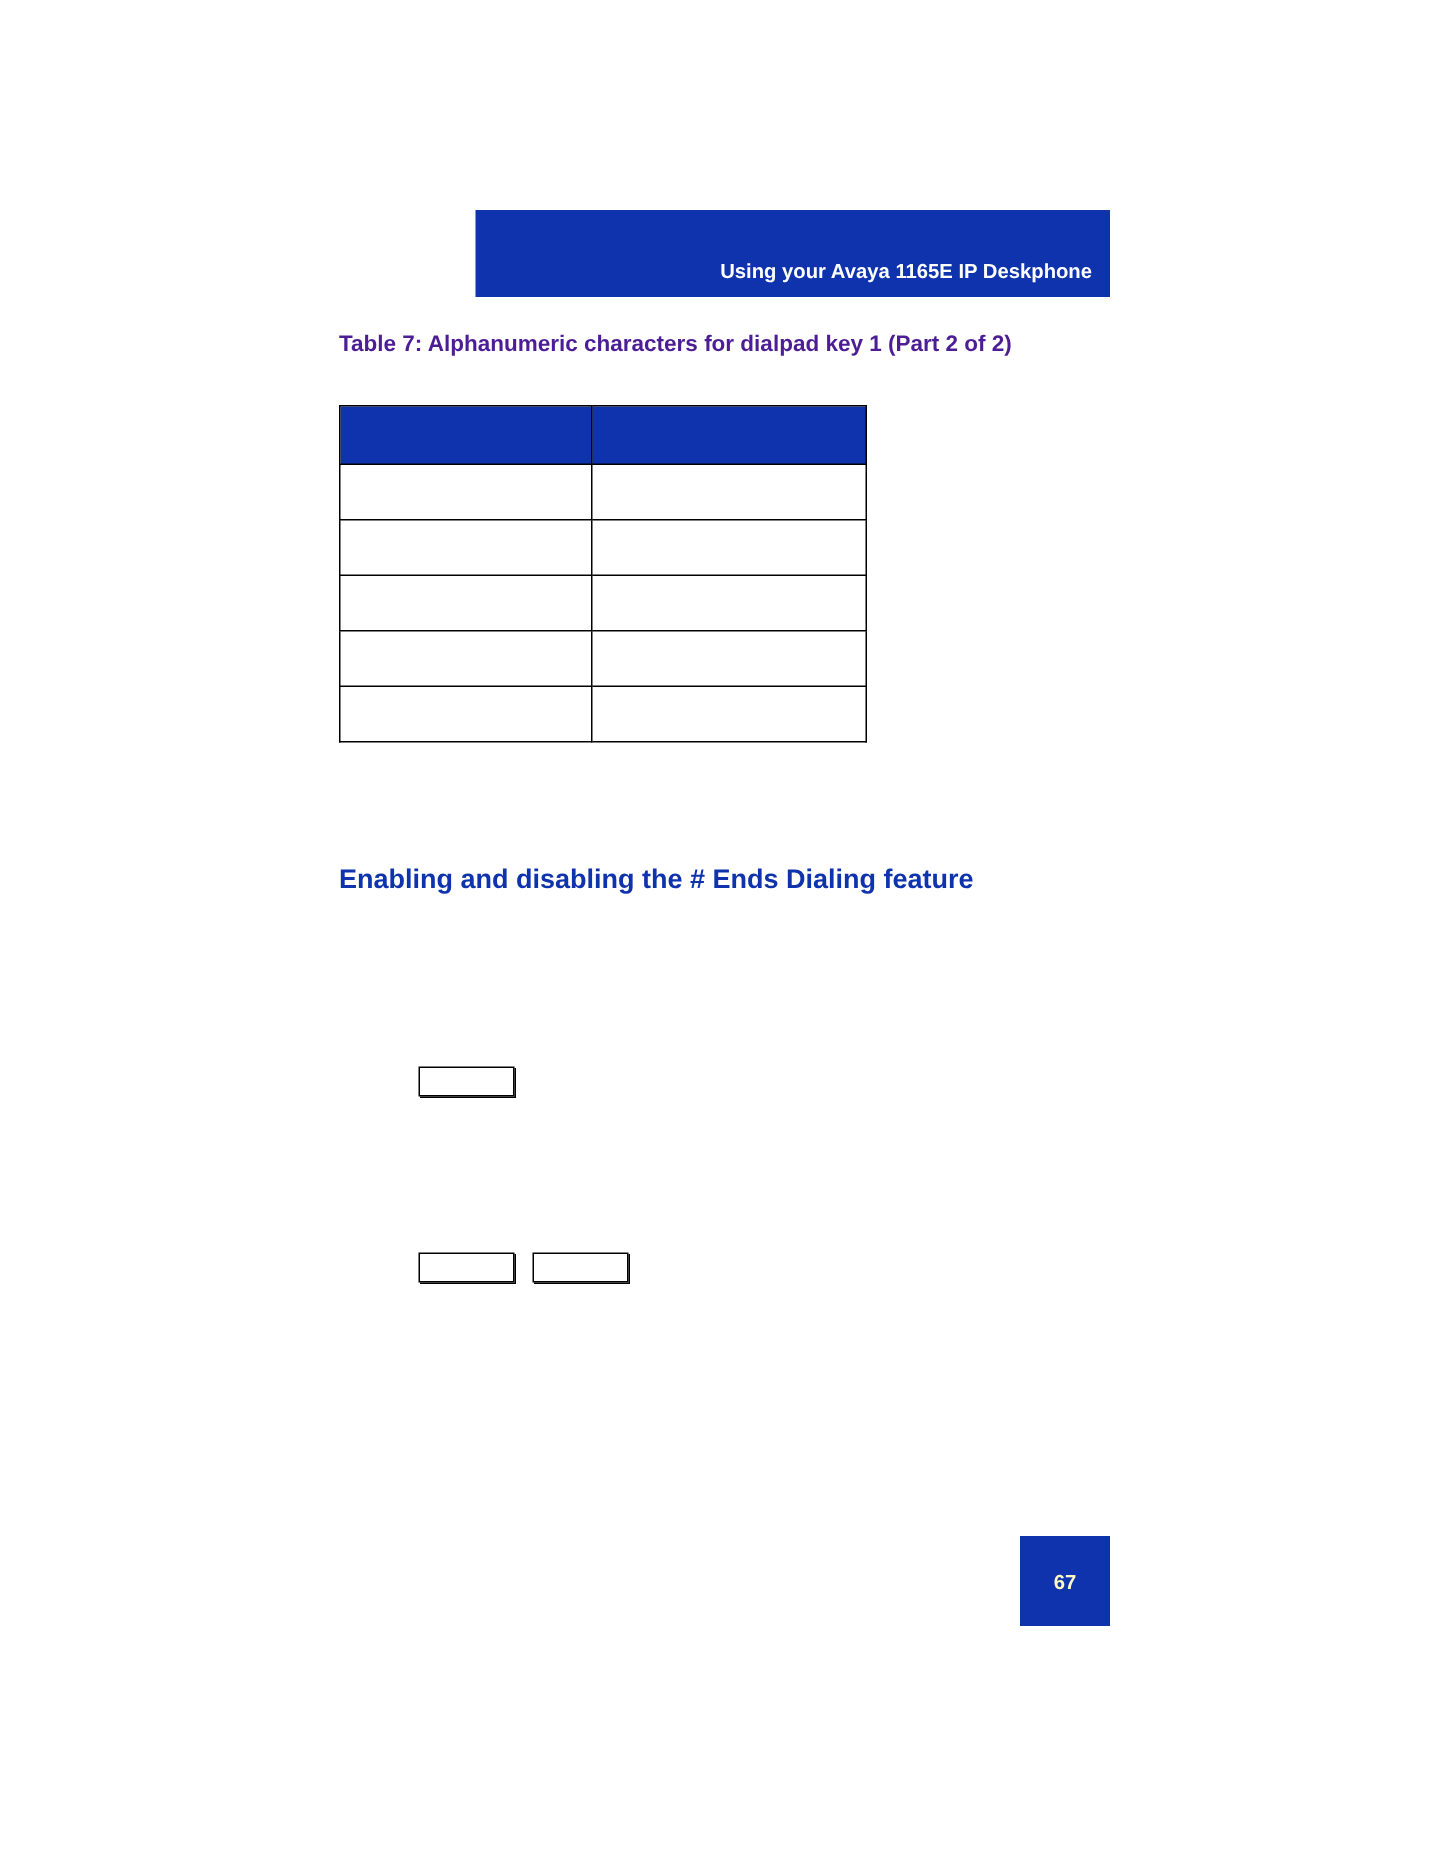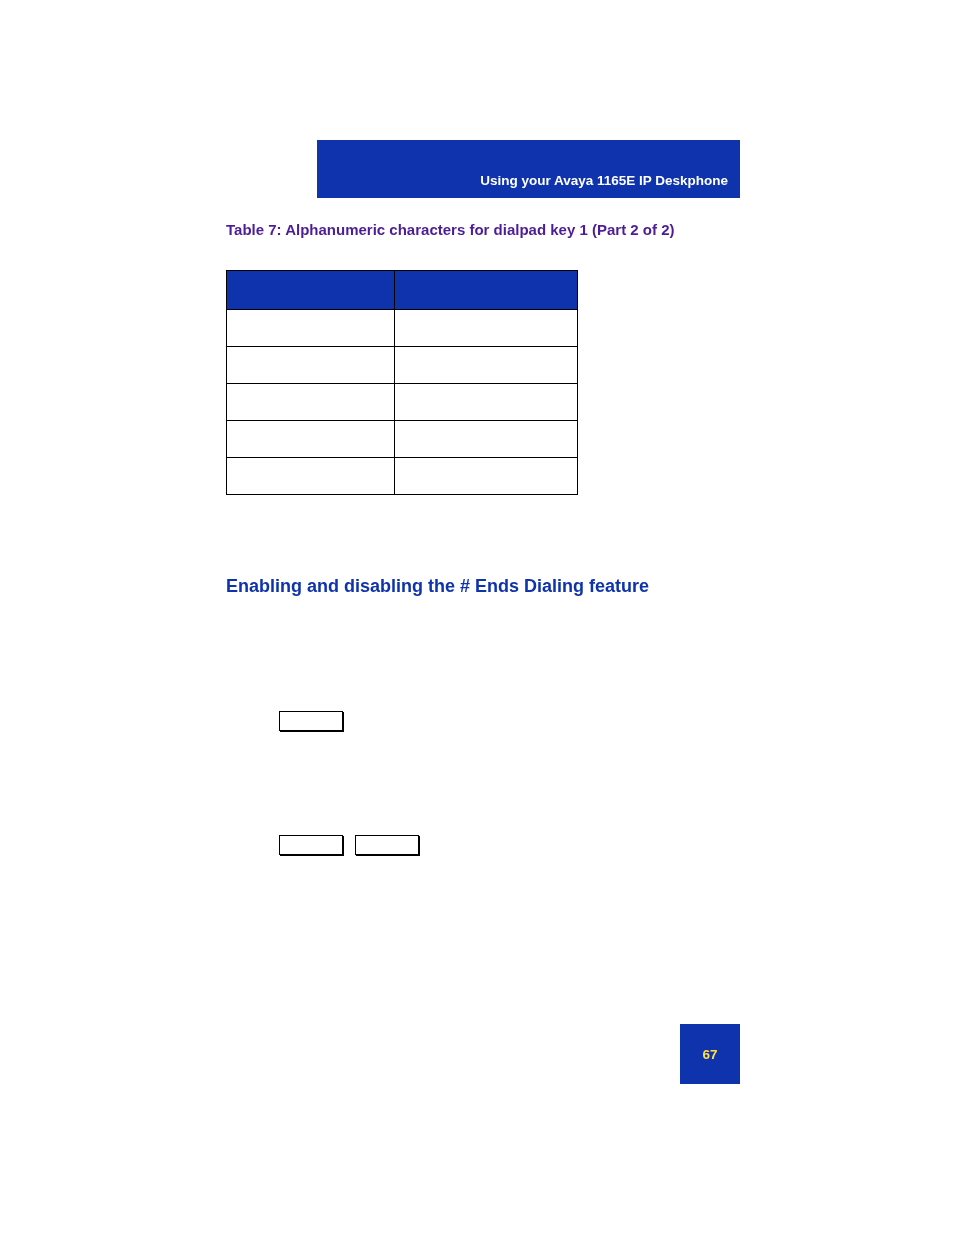--- a/index.html
+++ b/index.html
@@ -88,21 +88,21 @@
     top: 1024px;
     left: 680px;
     width: 60px;
     height: 60px;
     background: #0e33ac;
     display: flex;
     align-items: center;
     justify-content: center;
   }
   .footer-num {
-    color: #fde047;
+    color: #fef9c3;
     font-weight: bold;
     font-size: 13.5px;
   }
 </style>
 </head>
 <body>
 
 <div class="page">
 
   <div class="header-band">

